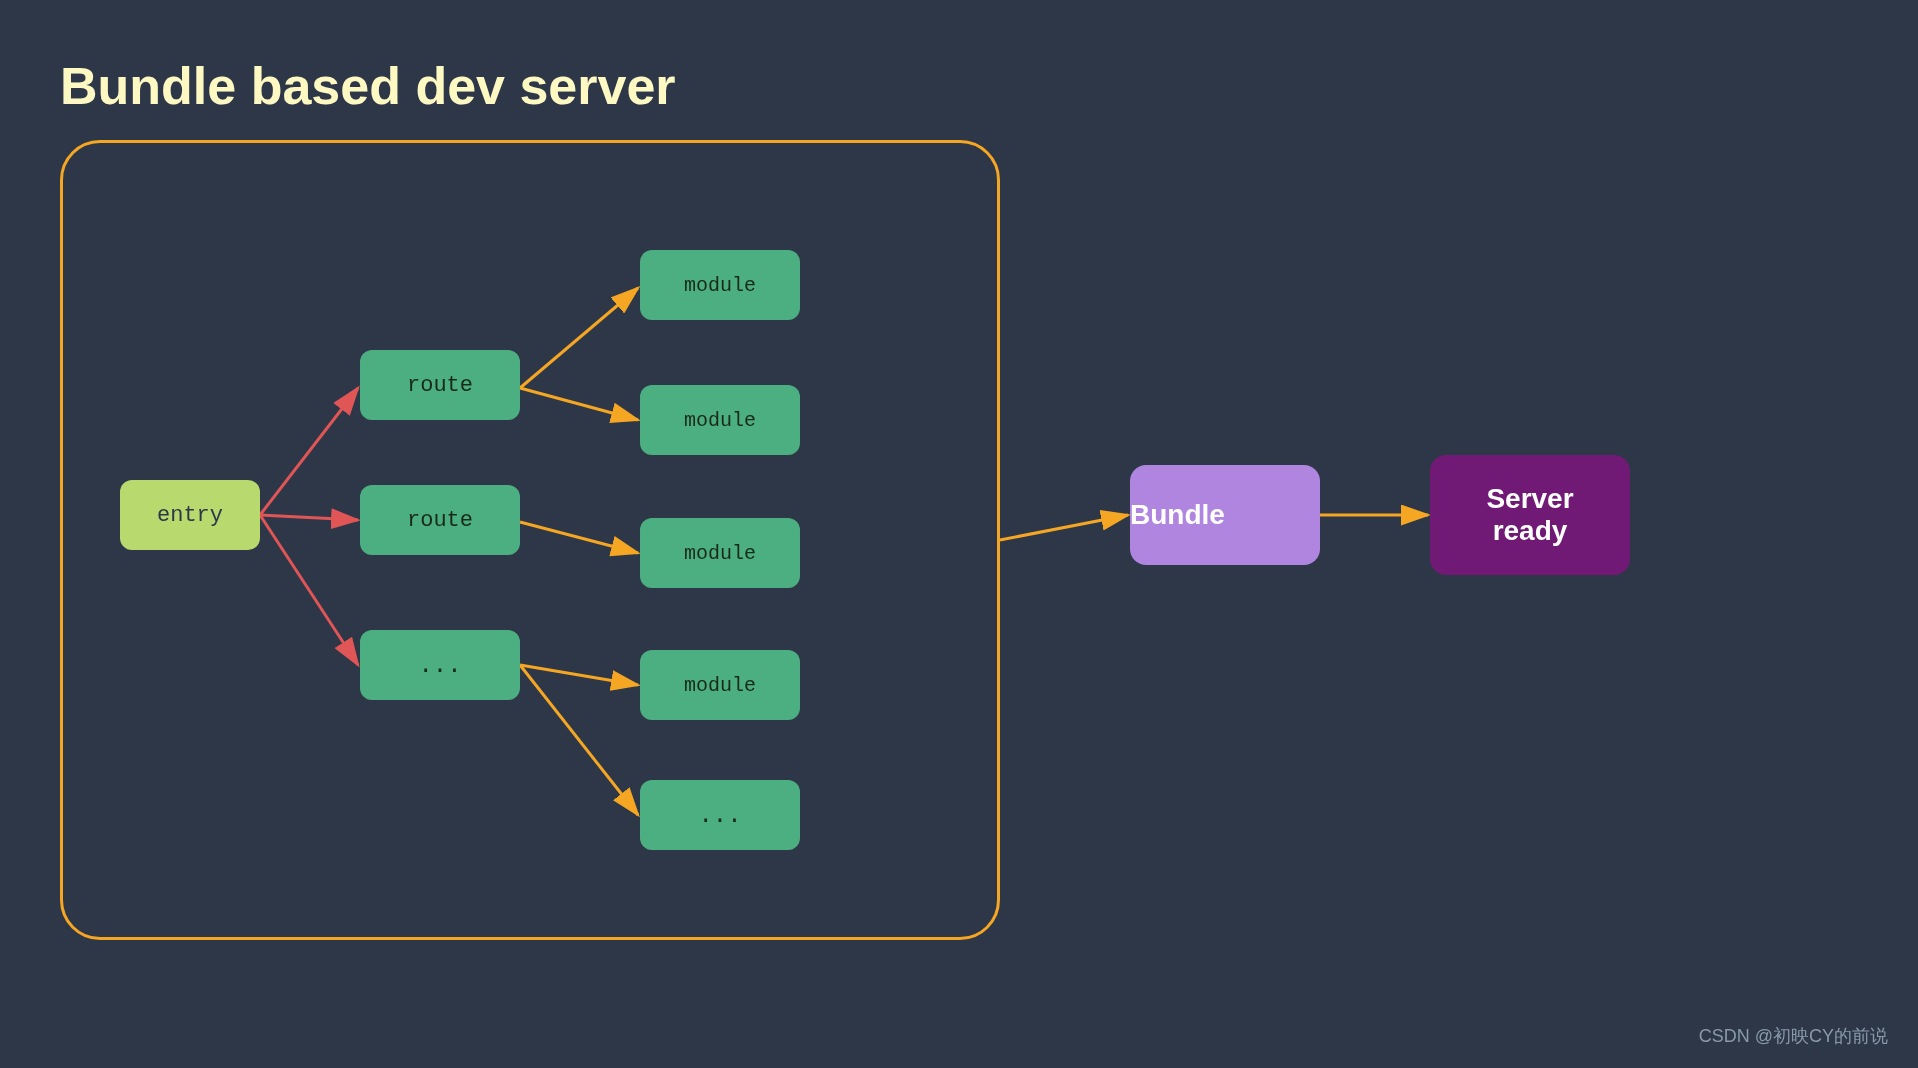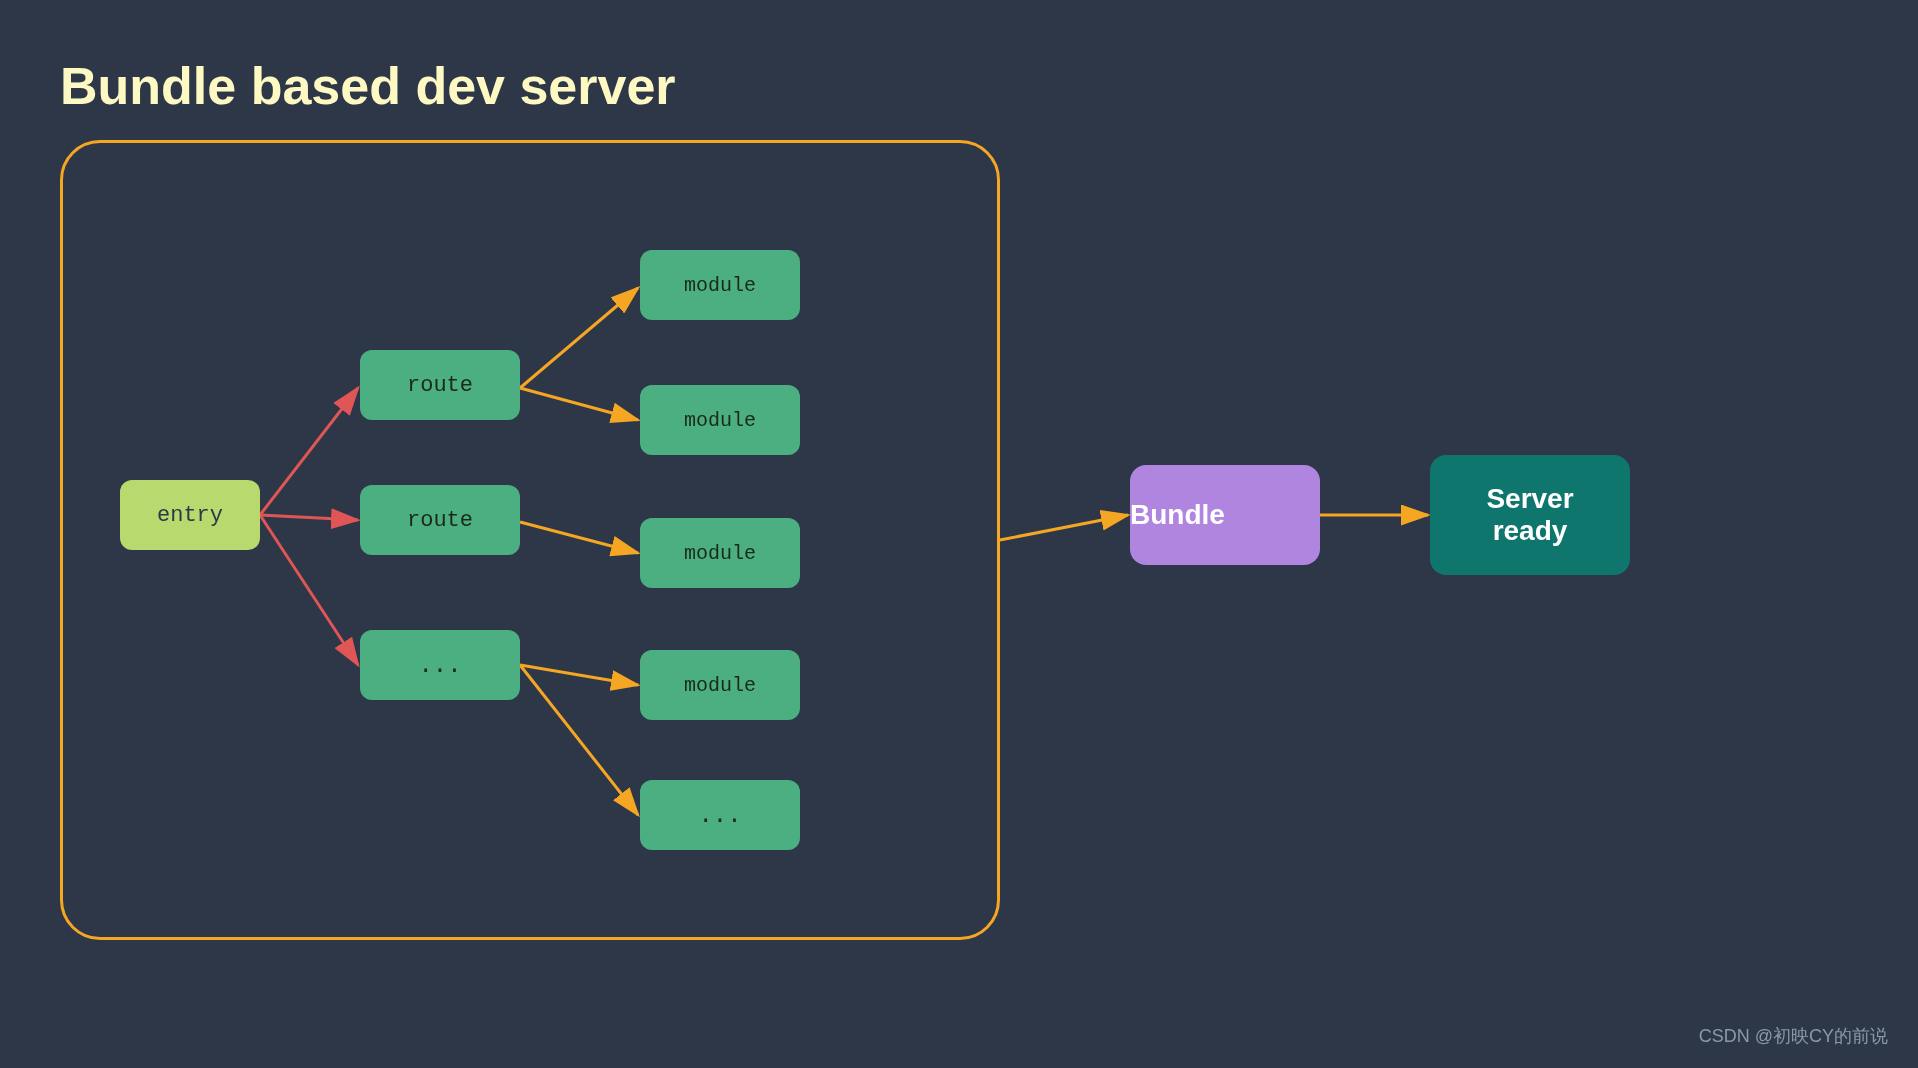--- a/index.html
+++ b/index.html
@@ -215,21 +215,21 @@
       font-family: Arial, sans-serif;
     }
 
     
     .node-server-ready {
       position: absolute;
       left: 1370px;
       top: 315px;
       width: 200px;
       height: 120px;
-      background-color: #0f766e;
+      background-color: #701a75;
       border-radius: 16px;
       display: flex;
       align-items: center;
       justify-content: center;
       font-size: 28px;
       font-weight: bold;
       color: white;
       text-align: center;
       font-family: Arial, sans-serif;
     }

